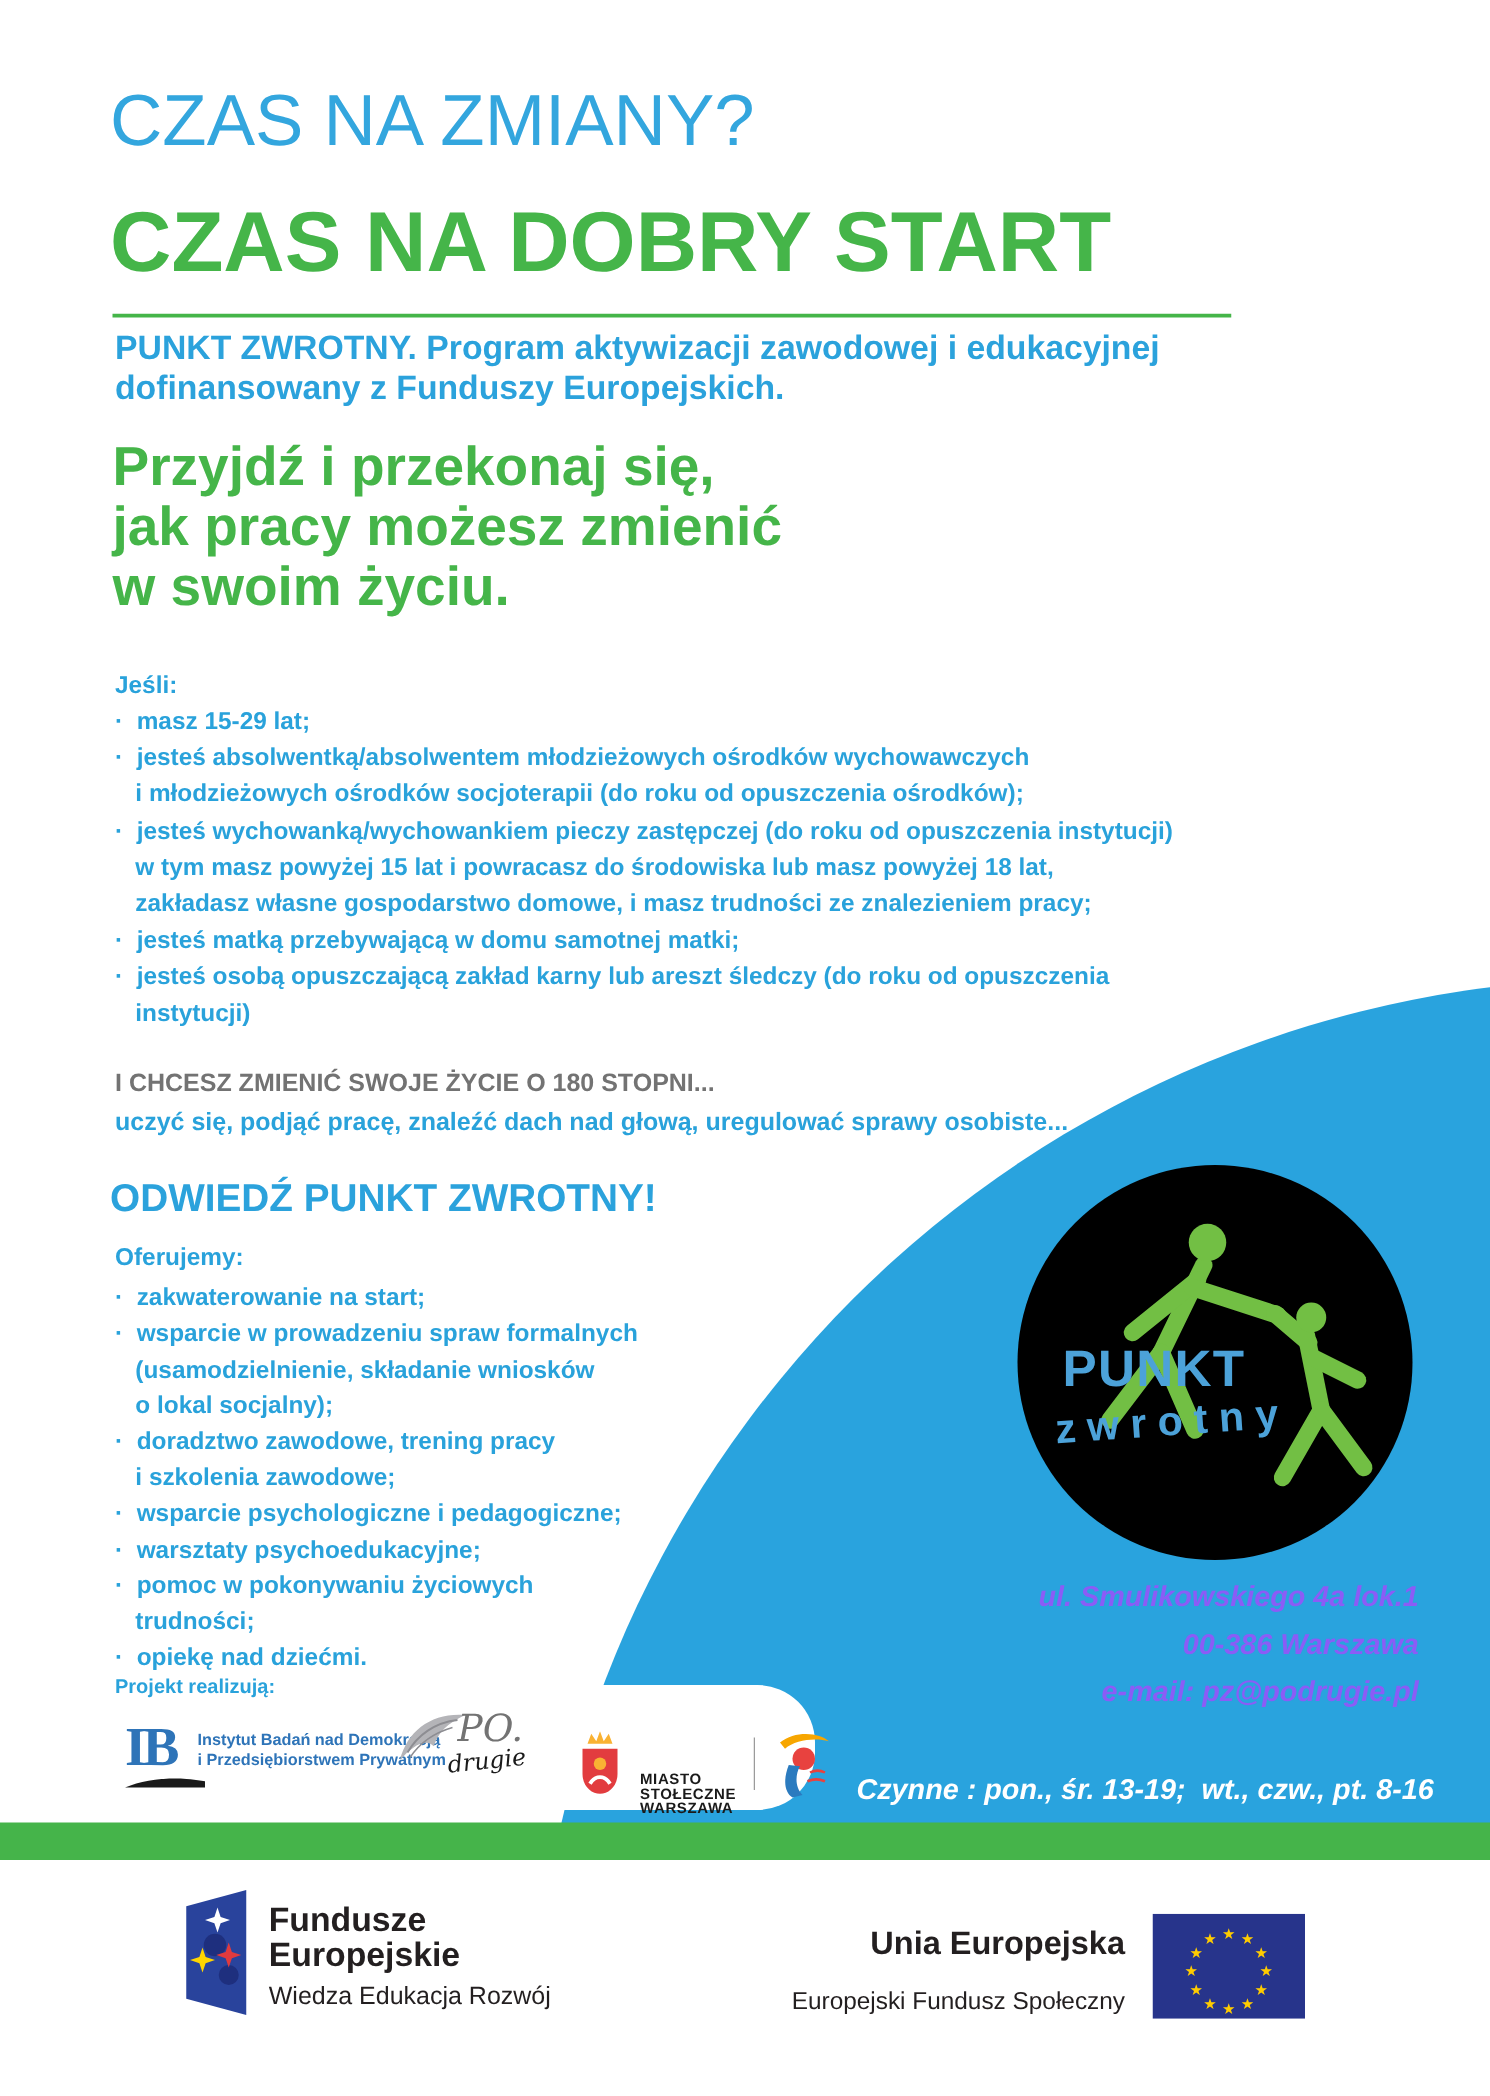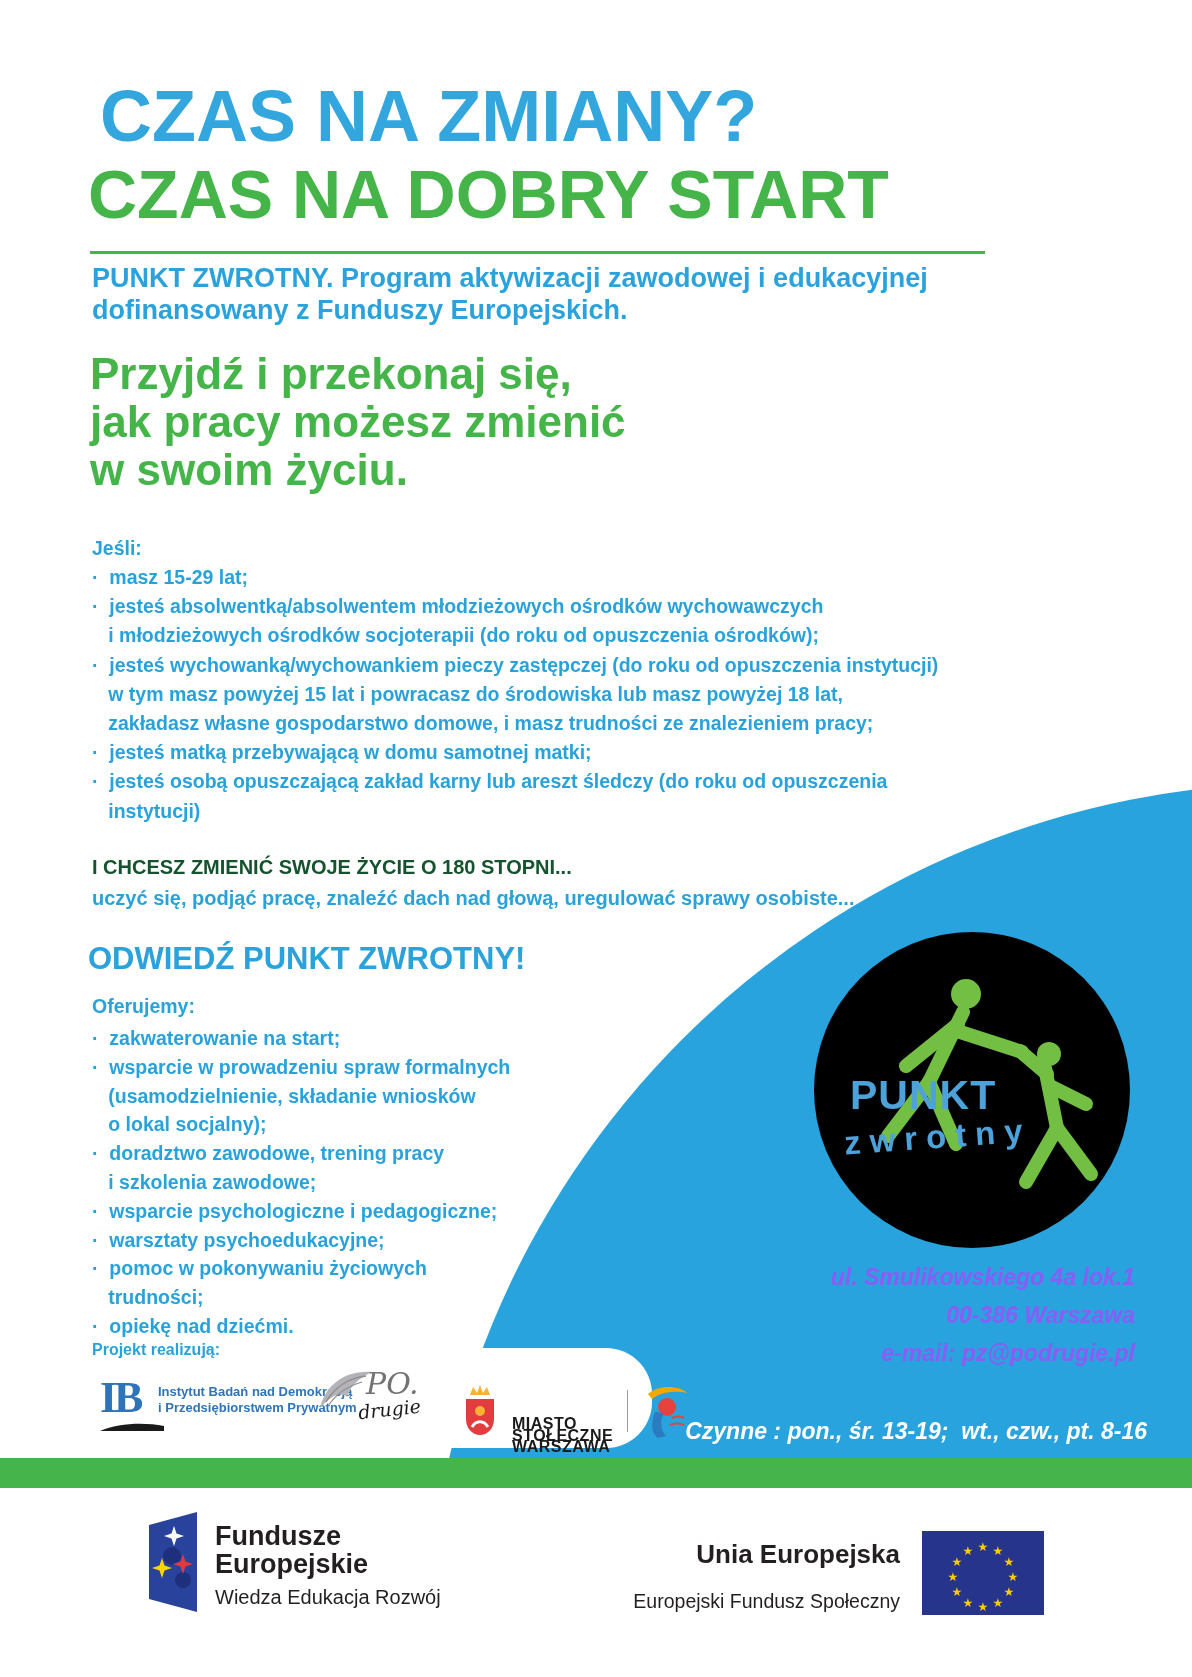--- a/index.html
+++ b/index.html
@@ -10,48 +10,48 @@
   
   .blob{left:426px;top:783px;width:1750px;height:1750px;border-radius:50%;background:#29A3DE;z-index:1;}
   
   .white-band{left:-20px;top:1348px;width:672px;height:100px;background:#ffffff;border-radius:0 46px 46px 0;z-index:2;}
   
   .logo-circle{left:814px;top:932px;width:316px;height:316px;border-radius:50%;background:#000000;z-index:2;}
   .logo-circle svg{position:absolute;left:0;top:0;}
   .lp1{position:absolute;left:36px;top:140px;font-size:41px;font-weight:800;color:#4CA2D9;letter-spacing:1px;}
   .lp2{position:absolute;left:30px;top:186px;font-size:33px;font-weight:700;color:#4CA2D9;letter-spacing:9px;transform:rotate(-4deg);}
 
-  .t1{left:88px;top:68px;font-size:72px;line-height:1;font-weight:700;color:#33A6DE;letter-spacing:0;margin:12px;z-index:4;}
+  .t1{left:88px;top:68px;font-size:58px;line-height:1;font-weight:400;color:#33A6DE;letter-spacing:0;margin:0;z-index:4;}
   .t2{left:88px;top:160px;font-size:68px;line-height:1;font-weight:800;color:#45B549;margin:0;z-index:4;}
   .rule{left:90px;top:251px;width:895px;height:3px;background:#45B549;z-index:4;}
   .sub{left:92px;top:262px;font-size:27px;line-height:32px;font-weight:700;color:#2BA2DC;z-index:4;}
   .lead{left:90px;top:350px;font-size:44px;line-height:48px;font-weight:800;color:#45B549;z-index:4;}
 
   .label{font-size:19.5px;font-weight:700;color:#29A2DB;z-index:4;}
   .jesli{left:92px;top:537px;}
   .list{font-size:19.5px;font-weight:700;color:#29A2DB;white-space:pre-wrap;z-index:4;}
   .jesli-list{left:92px;top:563px;line-height:29.2px;}
-  .cta1{left:92px;top:856px;font-size:20px;font-weight:700;color:#14532d;z-index:4;}
+  .cta1{left:92px;top:856px;font-size:20px;font-weight:700;color:#737373;z-index:4;}
   .cta2{left:92px;top:887px;font-size:20px;font-weight:700;color:#29A2DB;z-index:4;}
   .odw{left:88px;top:941px;font-size:31px;font-weight:800;color:#2BA2DC;margin:0;z-index:4;}
   .ofer{left:92px;top:995px;}
   .ofer-list{left:92px;top:1024px;line-height:28.8px;}
 
   .projekt{left:92px;top:1341px;font-size:16px;font-weight:700;color:#29A2DB;z-index:4;}
 
   
   .ib{left:100px;top:1378px;display:flex;align-items:flex-start;z-index:4;}
   .ib-mark{position:relative;width:52px;}
   .ib-letters{font-size:44px;line-height:40px;font-weight:800;color:#2E74B8;letter-spacing:-3px;font-family:"Liberation Serif",serif;}
   .ib-text{margin-left:6px;margin-top:6px;font-size:13px;line-height:16px;font-weight:700;color:#2E74B8;}
   .podrugie{left:318px;top:1366px;width:110px;height:64px;z-index:4;}
   .podrugie .po{position:absolute;left:48px;top:0px;font-family:"DejaVu Serif",serif;font-style:italic;font-size:30px;color:#737373;}
   .podrugie .drugie{position:absolute;left:40px;top:32px;font-family:"DejaVu Serif",serif;font-style:italic;font-size:19px;color:#1a1a1a;transform:rotate(-6deg);}
   .warsaw{left:462px;top:1370px;display:flex;align-items:center;z-index:4;}
-  .warsaw-text{margin-left:14px;font-size:16px;line-height:11.5px;font-weight:700;color:#1a1a1a;letter-spacing:.5px;margin-top:48px;}
+  .warsaw-text{margin-left:14px;font-size:12px;line-height:11.5px;font-weight:700;color:#1a1a1a;letter-spacing:.5px;margin-top:48px;}
   .wdivider{width:1px;height:42px;background:#9b9b9b;margin-left:14px;}
   .zakochaj{margin-left:12px;}
 
   
   .address{right:57px;top:1258px;text-align:right;font-size:23px;line-height:38px;font-style:italic;font-weight:700;color:#8b5cf6;z-index:4;}
   .hours{right:45px;top:1418px;font-size:23px;font-style:italic;font-weight:700;color:#ffffff;white-space:pre;z-index:4;}
 
   .greenbar{left:0;top:1458px;width:1192px;height:30px;background:#45B44A;z-index:3;}
   .footerbg{left:0;top:1488px;width:1192px;height:189px;background:#ffffff;z-index:3;}
 

